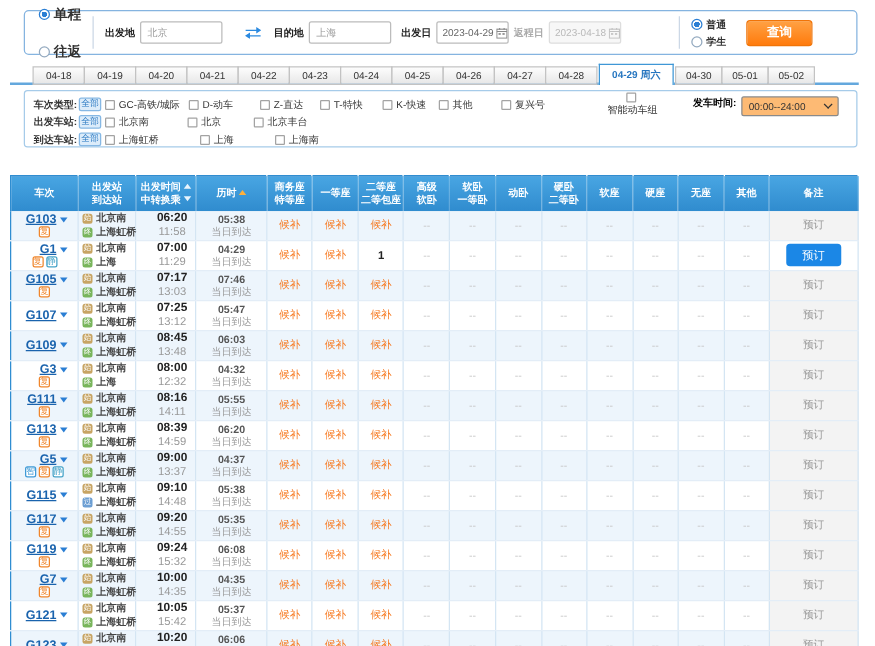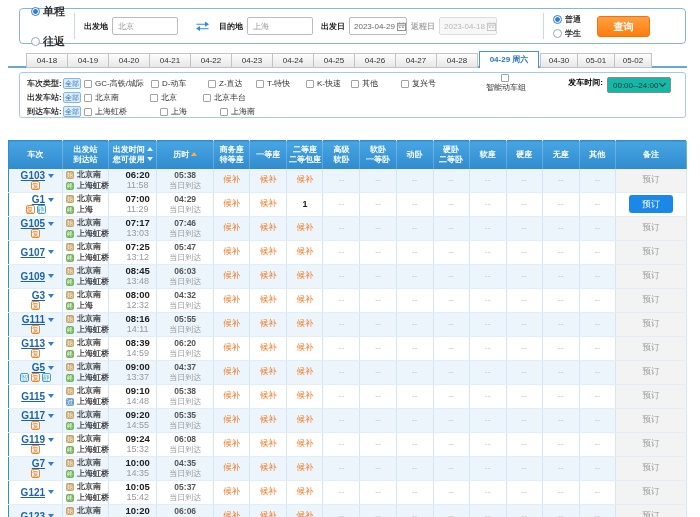--- a/index.html
+++ b/index.html
@@ -32,21 +32,21 @@
 .tab.active{width:60px;height:17px;line-height:16px;background:#fff;border:1px solid #3f97d6;border-bottom:none;color:#2676c0;font-weight:bold;z-index:2;margin-left:2px;margin-right:1px}
 
 .filter-box{position:absolute;left:19px;top:72px;width:667px;height:46px;border:1px solid #a6cbe9;border-radius:3px;background:#fff;padding:4px 0 0 7px}
 .f-row{display:flex;align-items:center;height:13px;margin-bottom:1px;font-size:8px;color:#333}
 .f-row .f-lbl{font-weight:bold;width:36px;font-size:8px}
 .all-tag{width:18px;height:11px;line-height:10px;background:#dcecfa;border:1px solid #86b8e4;color:#2676c0;border-radius:2px;text-align:center;font-size:7px;margin-right:3px}
 .opt{display:inline-flex;align-items:center;font-size:8px;color:#333;white-space:nowrap}
 .cb{width:8px;height:8px;border:1px solid #a3a3a3;border-radius:1px;background:#fff;margin-right:3px;flex:0 0 auto}
 .depart-time{position:absolute;right:14px;top:4px;display:flex;font-size:8px}
 .depart-time .f-lbl{font-weight:bold;margin-right:4px}
-.sel-box{width:64px;height:16px;border:1px solid #8a8a8a;border-radius:2px;background:#14b8a6;font-size:8px;color:#333;display:flex;align-items:center;justify-content:space-between;padding:0 5px}
+.sel-box{width:78px;height:16px;border:1px solid #8a8a8a;border-radius:2px;background:#fdba74;font-size:8px;color:#333;display:flex;align-items:center;justify-content:space-between;padding:0 5px}
 .chev{width:5px;height:5px;border-right:1.3px solid #333;border-bottom:1.3px solid #333;transform:rotate(45deg);margin-top:-3px}
 
 .result-line{position:absolute;left:10px;top:124px;width:682px;display:flex;align-items:center;font-size:9px}
 .r-summary{font-weight:bold;color:#111;font-size:9.5px}
 .r-tip{margin-left:16px;color:#666;font-size:8.5px}
 .r-tip .lnk{color:#ff6a00;font-weight:bold}
 .r-toggles{margin-left:auto;display:flex;gap:6px;color:#333;font-size:8px}
 .r-toggles .opt .cb{margin-right:2px}
 
 .tbl{position:absolute;left:8px;top:140px;width:679px;border:1px solid #2f8dd1;border-collapse:collapse;table-layout:fixed}
@@ -276,21 +276,21 @@
         <tr>
           <th>
             <div><span>车次</span></div>
           </th>
           <th>
             <div><span>出发站</span></div>
             <div><span>到达站</span></div>
           </th>
           <th>
             <div><span>出发时间</span><span class="arrow up"></span></div>
-            <div><span>您可使用</span><span class="arrow down"></span></div>
+            <div><span>中转换乘</span><span class="arrow down"></span></div>
           </th>
           <th>
             <div><span>历时</span><span class="arrow up orange"></span></div>
           </th>
           <th>
             <div><span>商务座</span></div>
             <div><span>特等座</span></div>
           </th>
           <th>
             <div><span>一等座</span></div>

